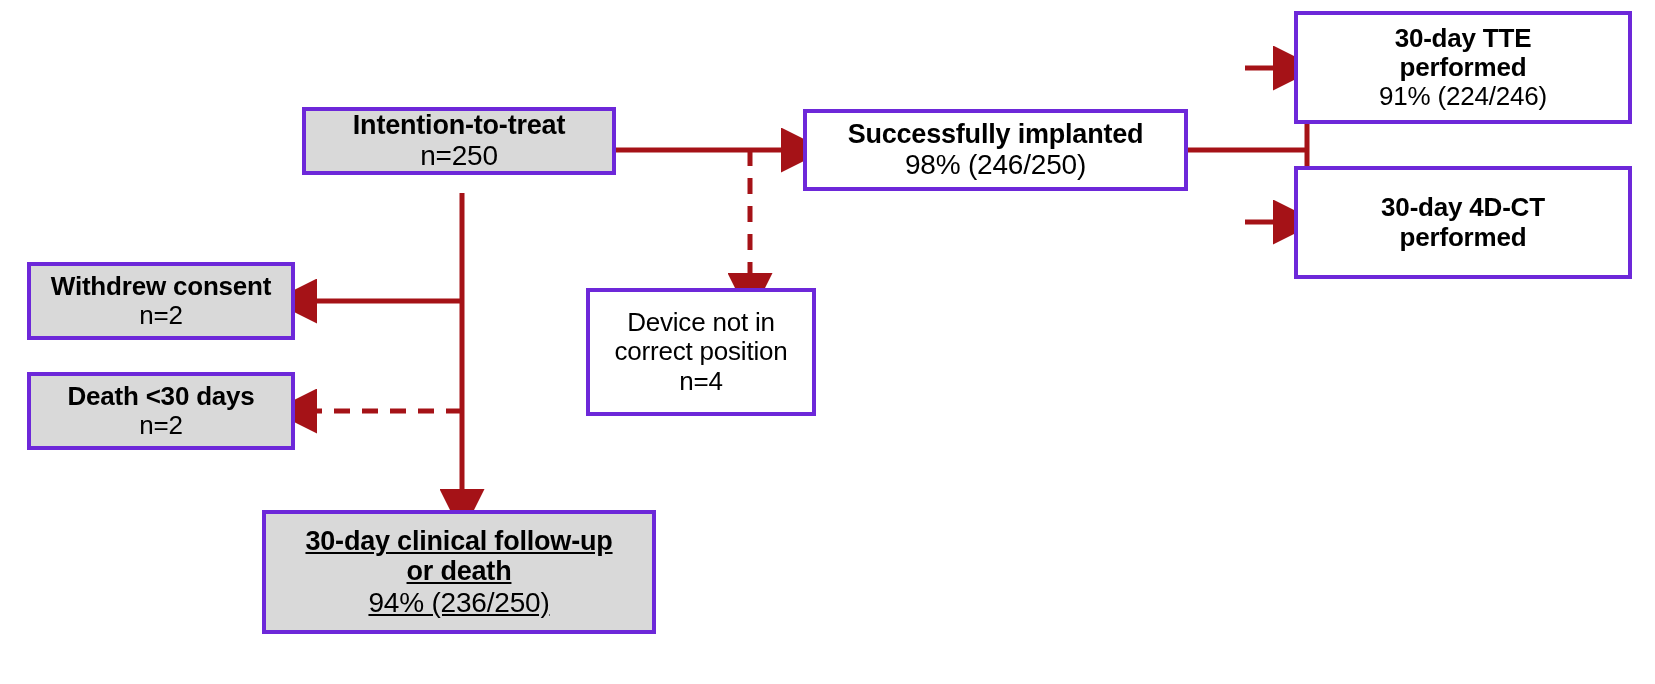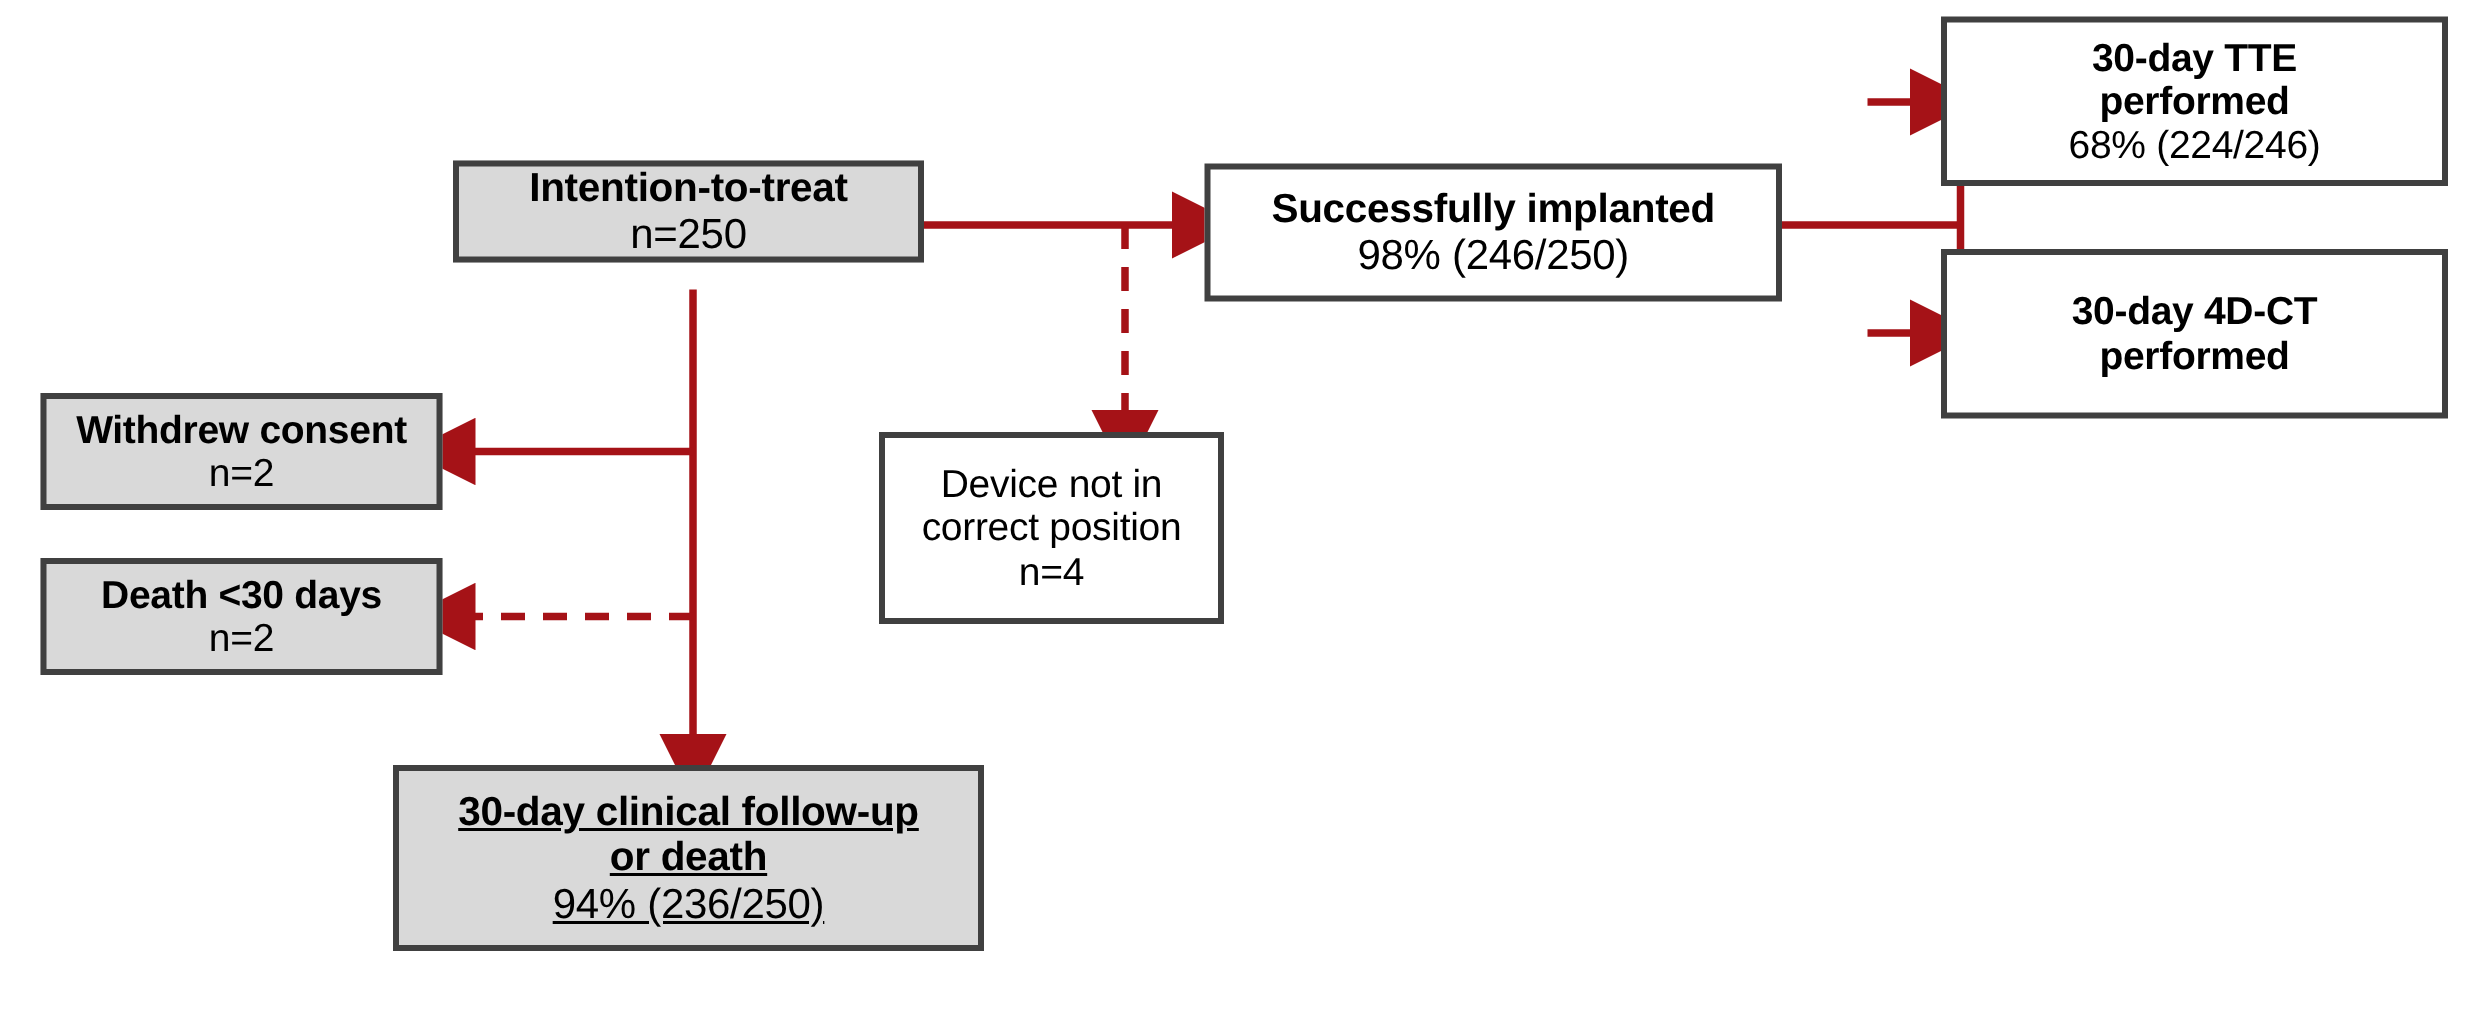--- a/index.html
+++ b/index.html
@@ -22,21 +22,21 @@
   #edge-layer {
     position: absolute;
     left: 0;
     top: 0;
     width: 1655px;
     height: 684px;
   }
   .node {
     position: absolute;
     box-sizing: border-box;
-    border: 4px solid #404040;
+    border: 4px solid #6d28d9;
     display: flex;
     flex-direction: column;
     align-items: center;
     justify-content: center;
     text-align: center;
     color: #000000;
     z-index: 5;
   }
   .node.fill-gray { background: #D9D9D9; }
   .node.fill-white { background: #ffffff; }
@@ -51,21 +51,21 @@
     font-weight: normal;
     font-size: 28px;
     line-height: 1.12;
     letter-spacing: -0.2px;
     white-space: nowrap;
   }
   .node-sm .line-bold, .node-sm .line-reg { font-size: 26px; }
 
   
   #node-itt          { left: 302px; top: 107px;  width: 314px; height: 68px; }
-  #node-implanted    { left: 803px; top: 109px;  width: 385px; height: 92px; }
+  #node-implanted    { left: 803px; top: 109px;  width: 385px; height: 82px; }
   #node-tte          { left: 1294px; top: 11px;  width: 338px; height: 113px; }
   #node-ct           { left: 1294px; top: 166px; width: 338px; height: 113px; }
   #node-withdrew     { left: 27px;  top: 262px;  width: 268px; height: 78px; text-align: right; }
   #node-death        { left: 27px;  top: 372px;  width: 268px; height: 78px; }
   #node-device       { left: 586px; top: 288px;  width: 230px; height: 128px; }
   #node-followup     { left: 262px; top: 510px;  width: 394px; height: 124px; text-decoration: underline; }
 </style>
 </head>
 <body>
 
@@ -111,21 +111,21 @@
   </div>
 
   <div class="node fill-white" id="node-implanted">
     <div class="line-bold">Successfully implanted</div>
     <div class="line-reg">98% (246/250)</div>
   </div>
 
   <div class="node fill-white node-sm" id="node-tte">
     <div class="line-bold">30-day TTE</div>
     <div class="line-bold">performed</div>
-    <div class="line-reg">68% (224/246)</div>
+    <div class="line-reg">91% (224/246)</div>
   </div>
 
   <div class="node fill-white node-sm" id="node-ct">
     <div class="line-bold">30-day 4D-CT</div>
     <div class="line-bold">performed</div>
   </div>
 
   <div class="node fill-gray node-sm" id="node-withdrew">
     <div class="line-bold">Withdrew consent</div>
     <div class="line-reg">n=2</div>

